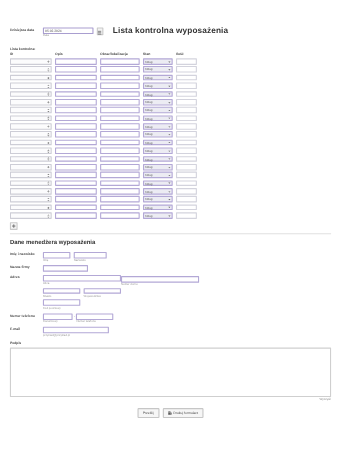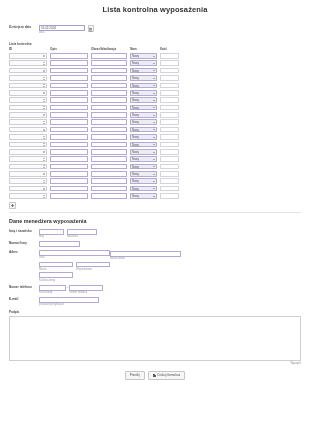--- a/index.html
+++ b/index.html
@@ -22,21 +22,21 @@
     background: #ffffff;
     box-sizing: border-box;
   }
 
   
   .form-title {
     text-align: center;
     font-size: 7.5px;
     font-weight: bold;
     color: #333333;
-    padding-top: 5px;
+    padding-top: 23px;
     letter-spacing: 0.1px;
   }
 
   
   .fld-label {
     font-size: 3.1px;
     font-weight: bold;
     color: #4a4a4a;
     line-height: 1.25;
   }

